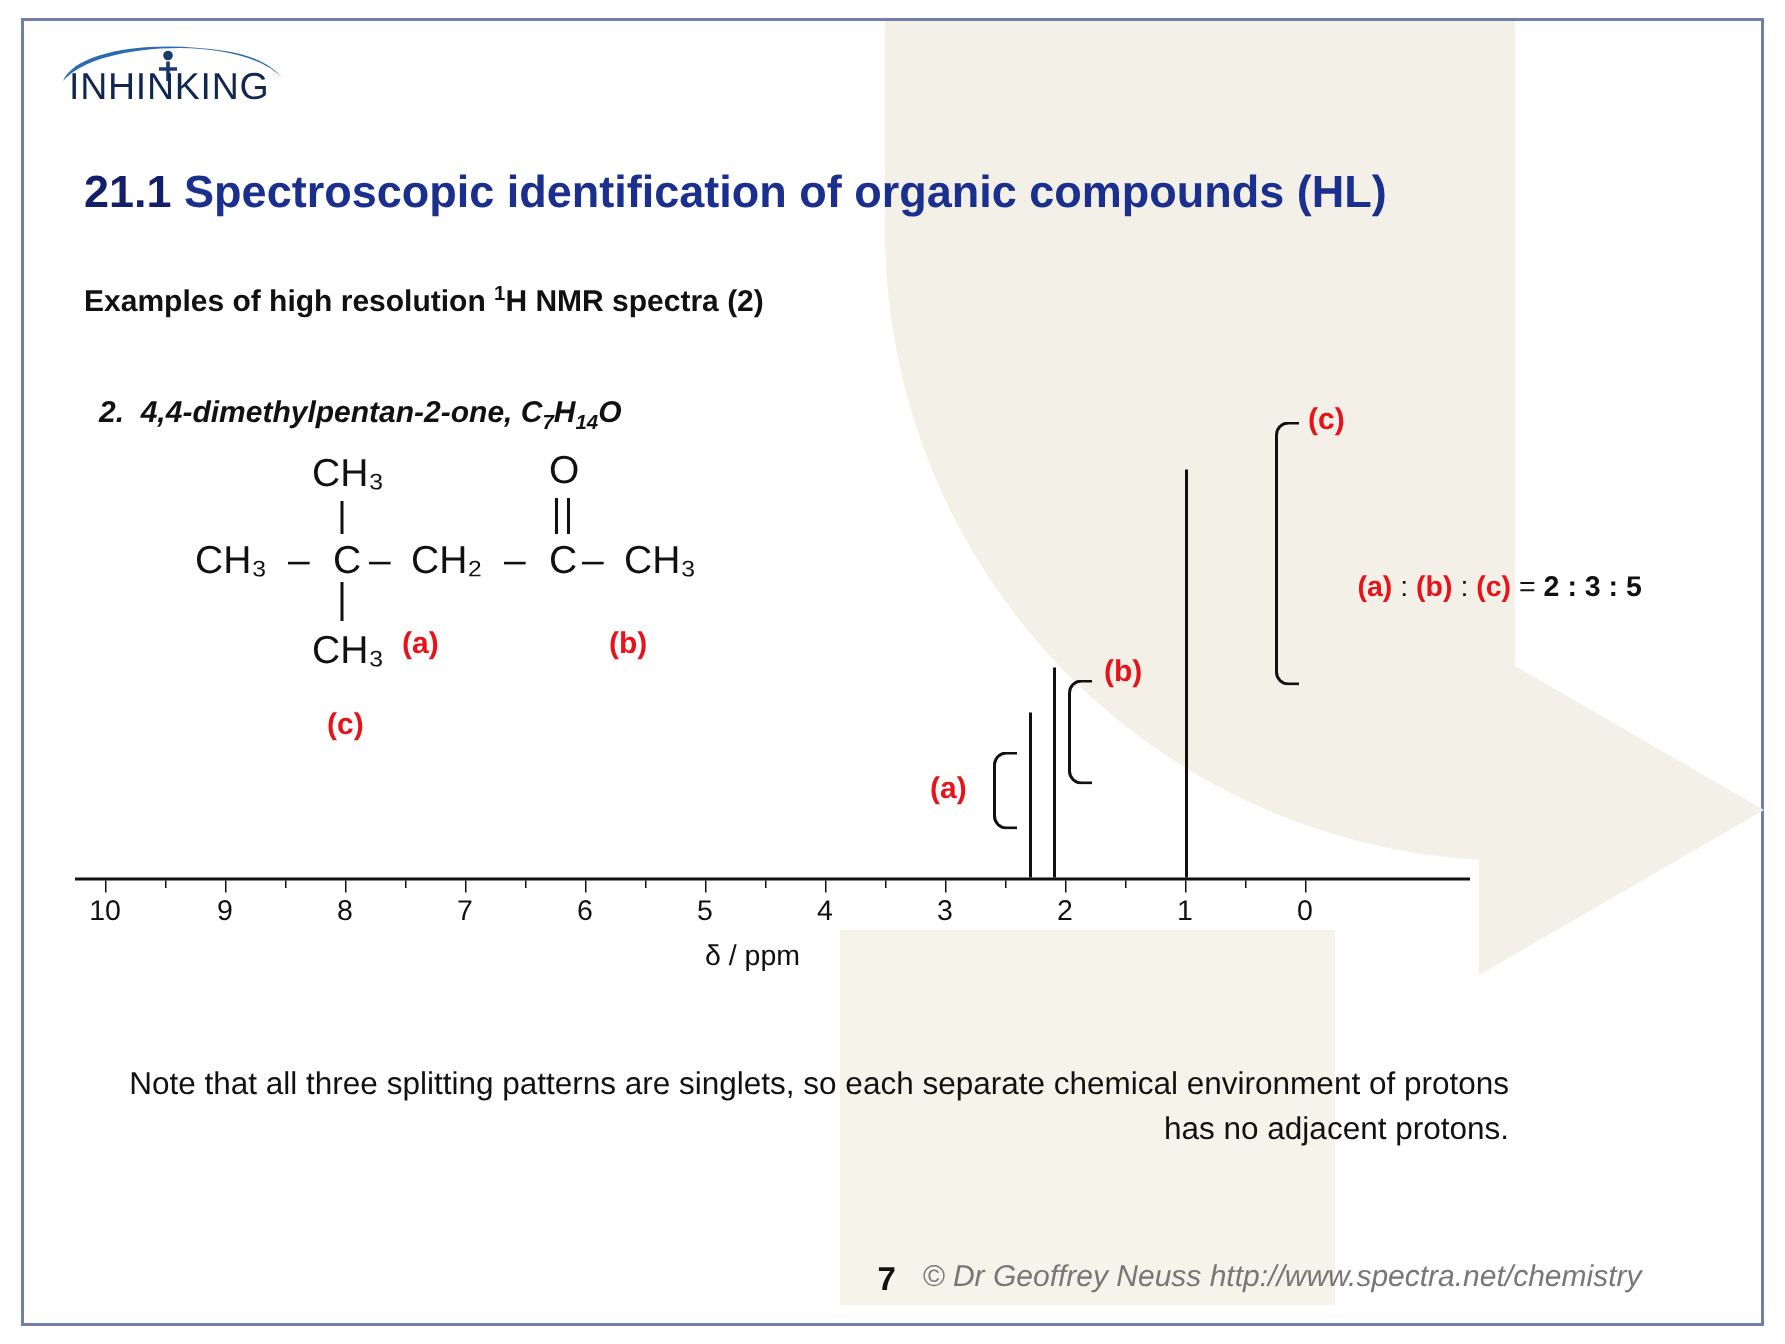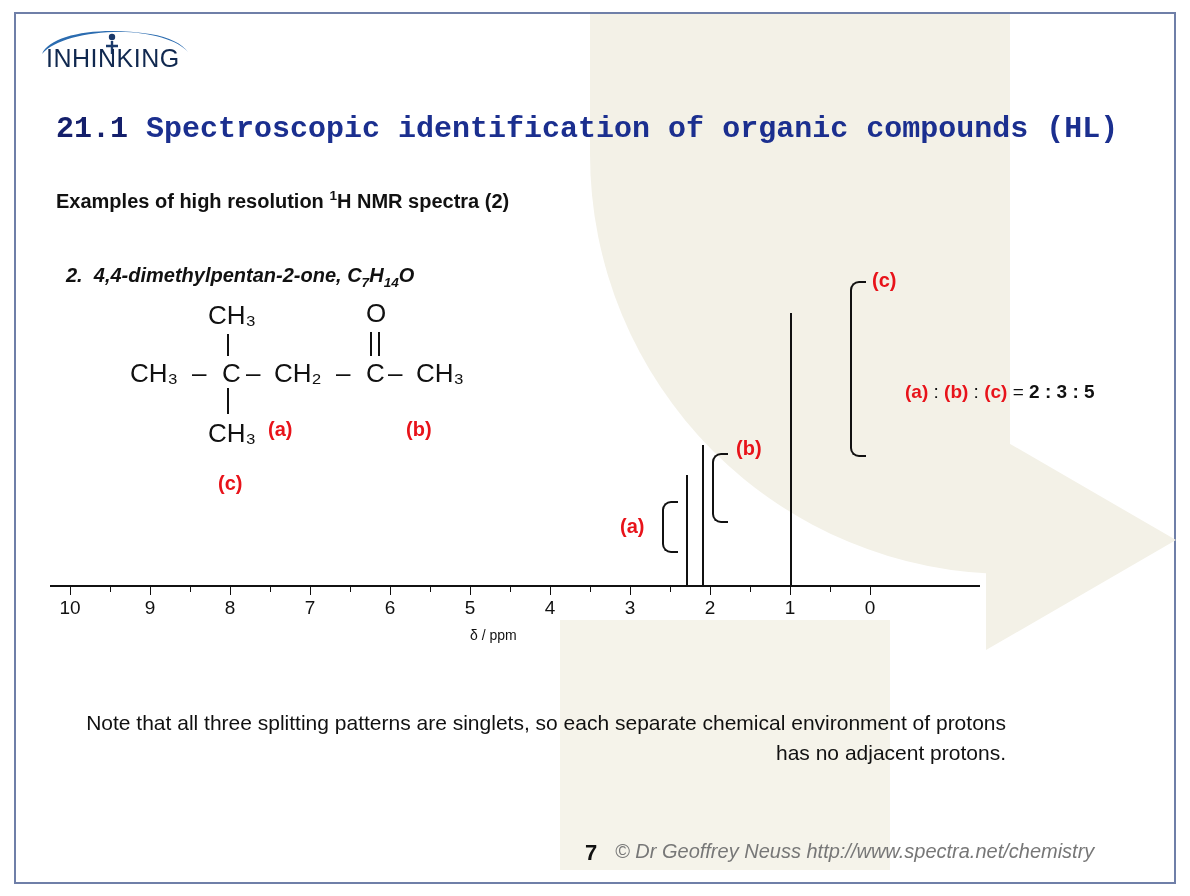--- a/index.html
+++ b/index.html
@@ -100,21 +100,20 @@
 
   
   .title {
     position: absolute;
     left: 56px;
     top: 112px;
     font-size: 30px;
     font-weight: bold;
     color: #1b2f8f;
     white-space: nowrap;
-    font-family: Liberation Mono, monospace;
   }
   .title .num { color: #141f6b; }
   .subtitle {
     position: absolute;
     left: 56px;
     top: 188px;
     font-size: 20px;
     font-weight: bold;
     color: #111111;
     white-space: nowrap;
@@ -205,21 +204,21 @@
   .peak {
     position: absolute;
     width: 2px;
     background: #111111;
     bottom: auto;
   }
   .axis-caption {
     position: absolute;
     left: 420px;
     top: 372px;
-    font-size: 14px;
+    font-size: 19px;
     color: #111111;
   }
   .integ {
     position: absolute;
     border-left: 2px solid #111111;
     border-top: 2px solid #111111;
     border-bottom: 2px solid #111111;
     border-right: 0;
     border-top-left-radius: 9px;
     border-bottom-left-radius: 9px;

